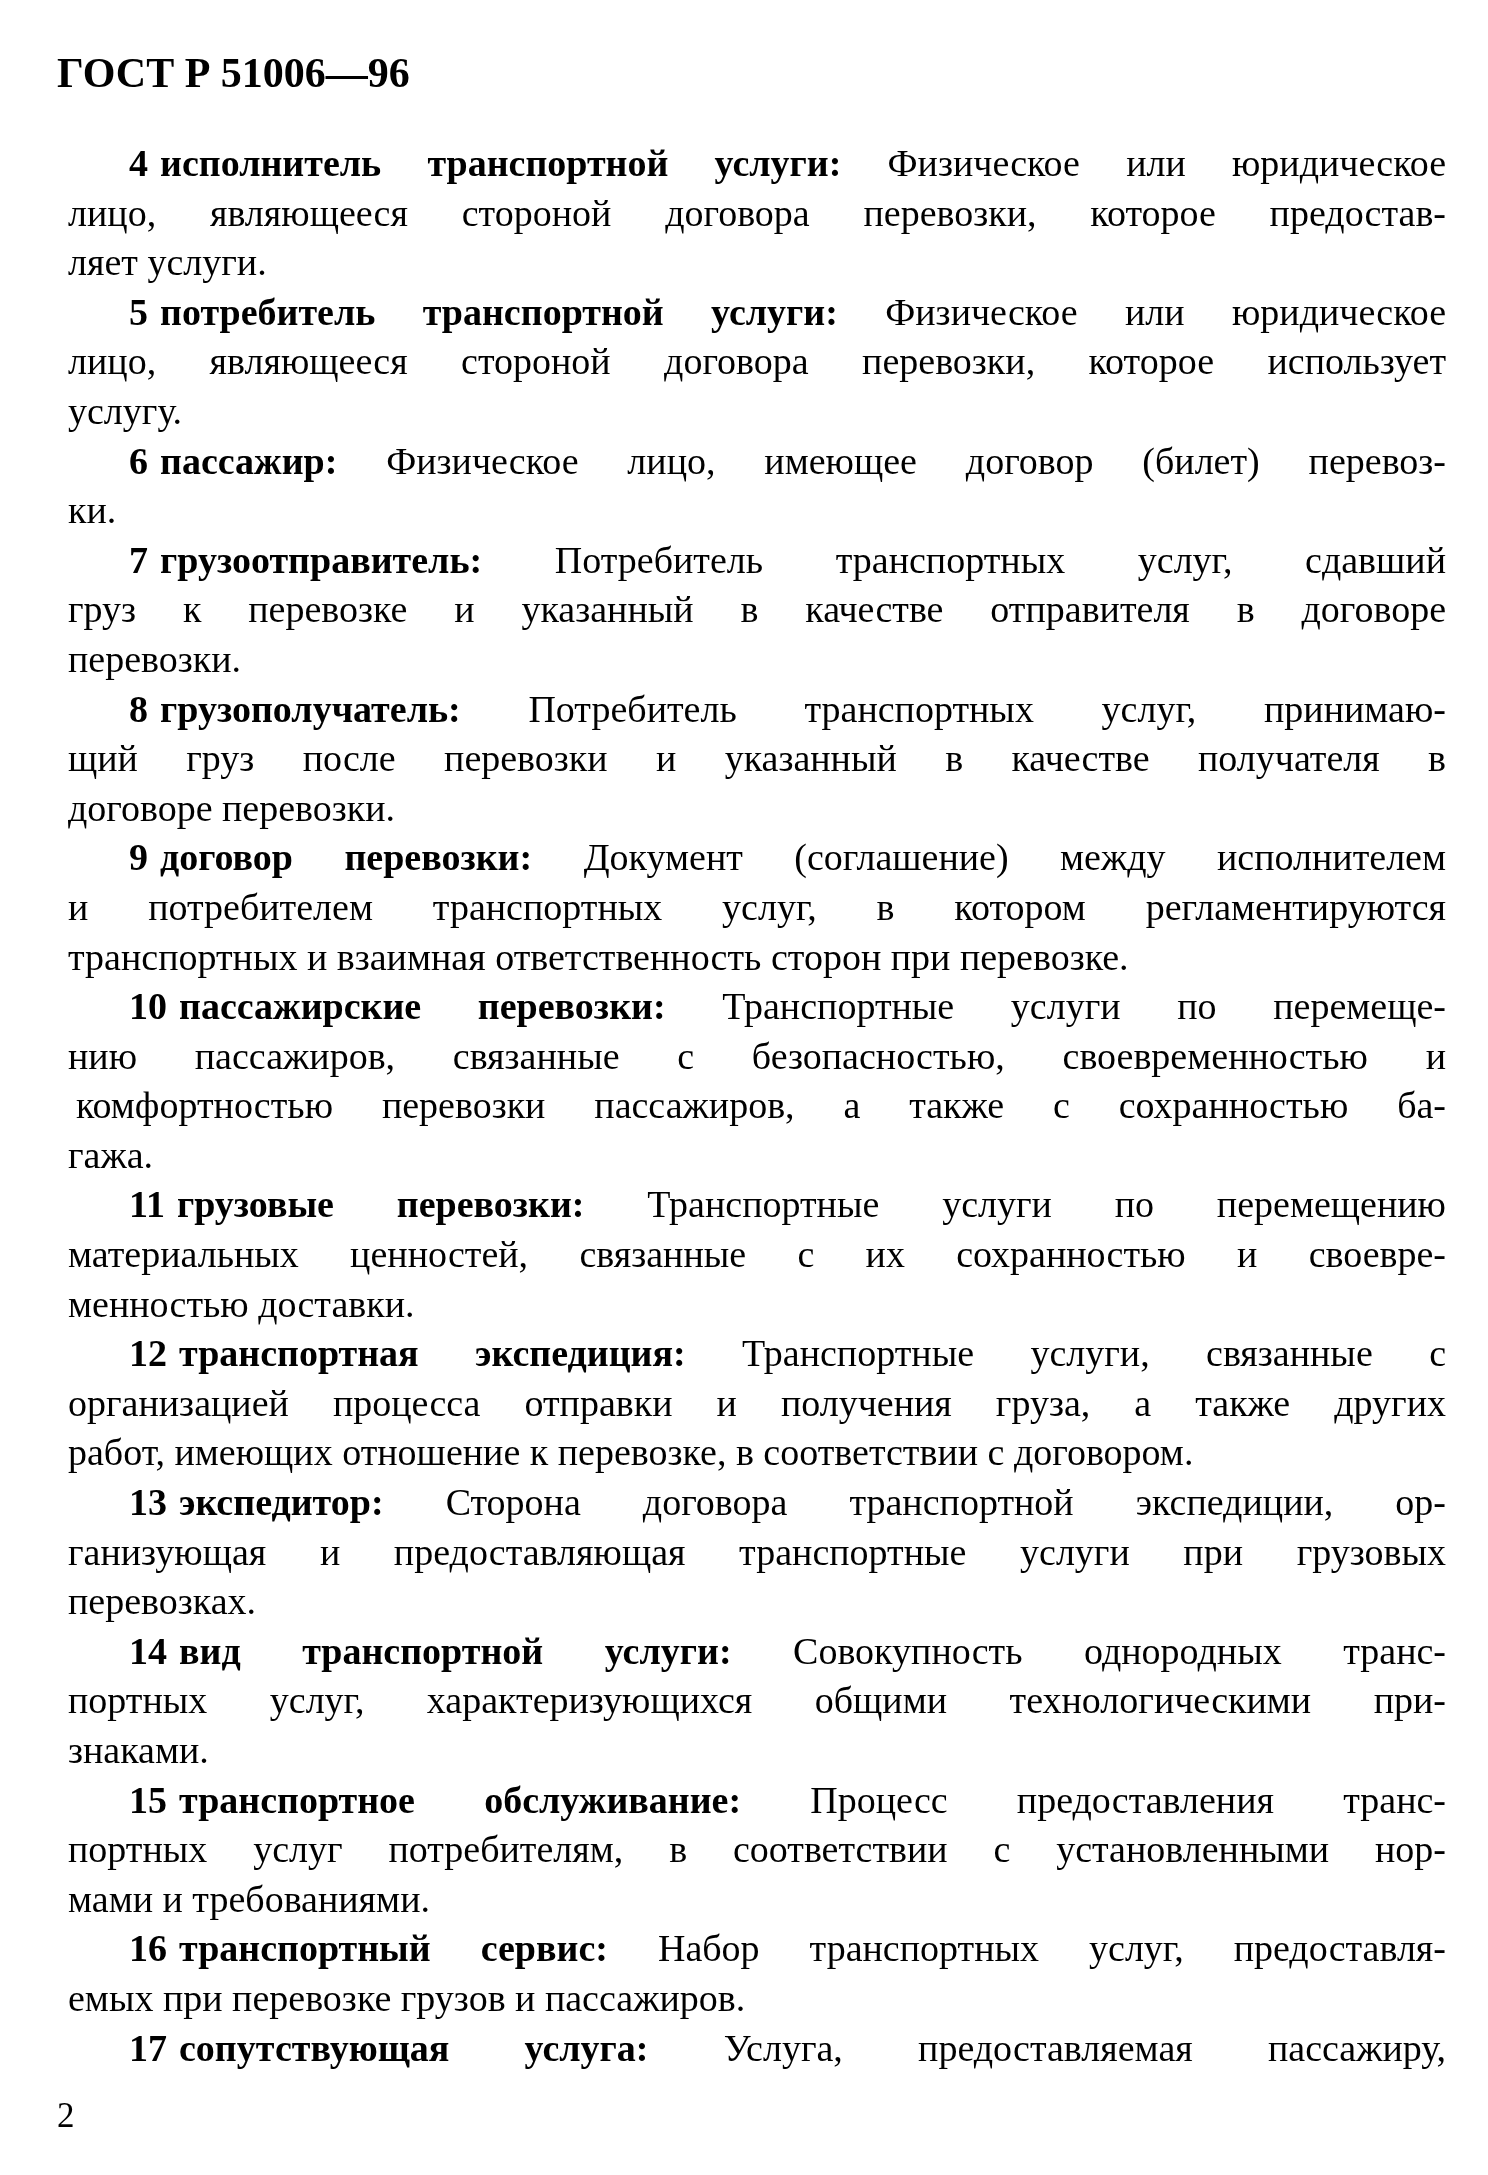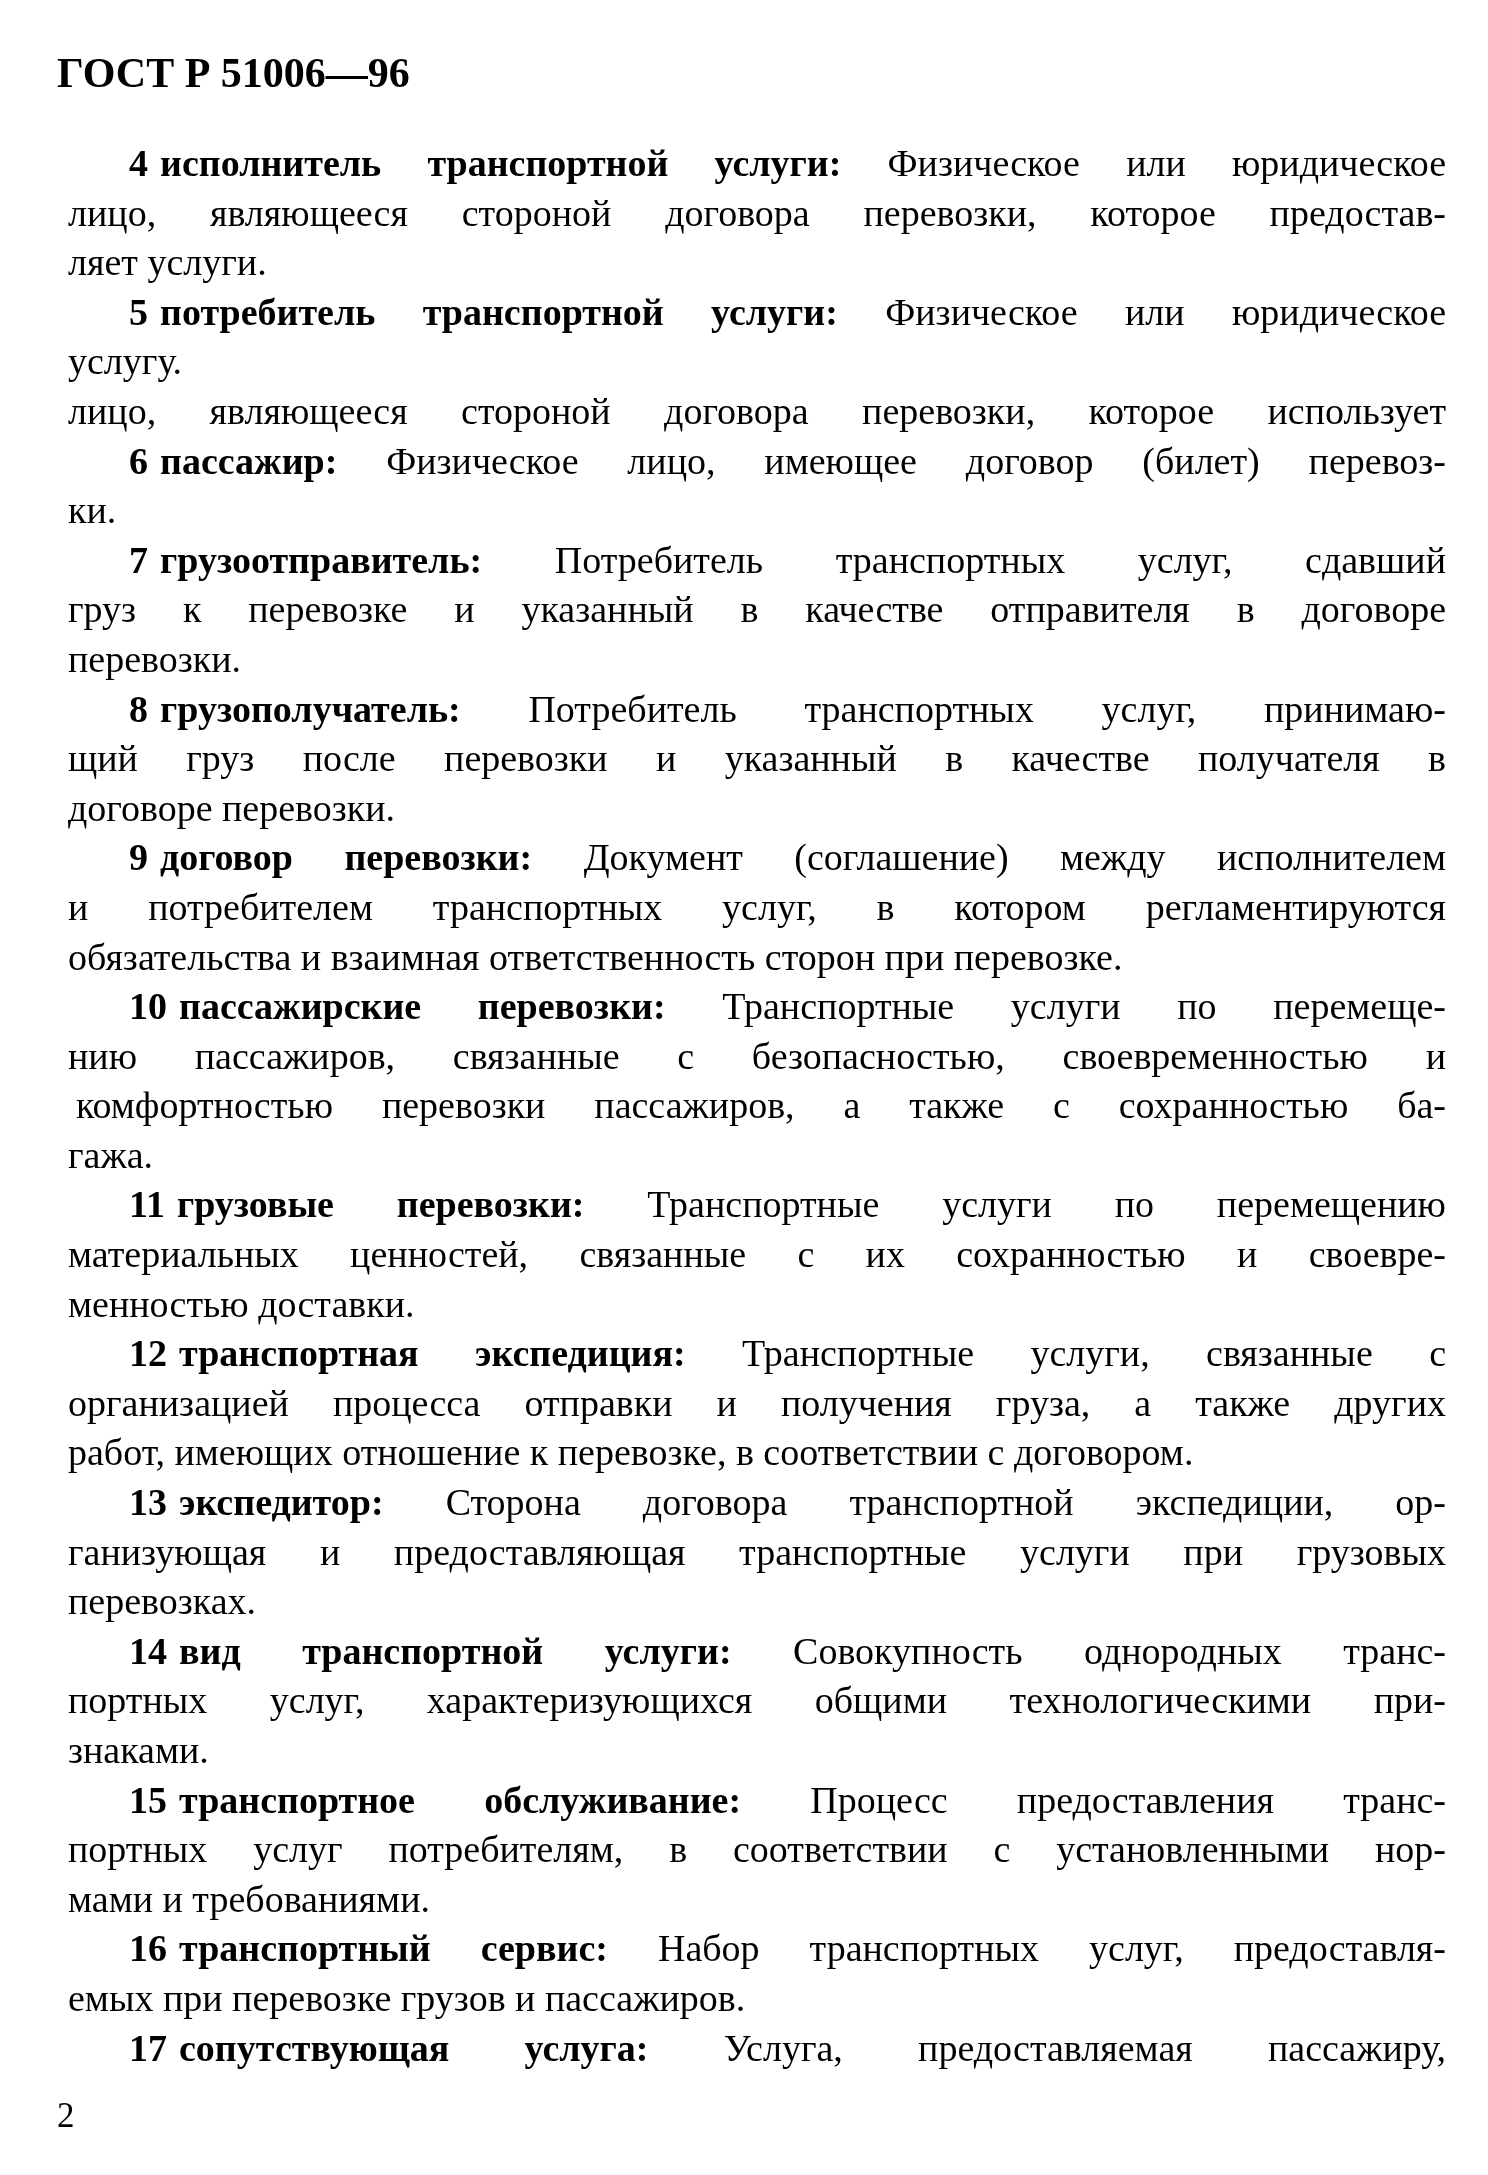--- a/index.html
+++ b/index.html
@@ -34,41 +34,41 @@
 <div class="header">ГОСТ Р 51006—96</div>
 
 <div class="content" id="content">
     <div>
       <div class="line first" style="white-space: normal;"><span class="num">4</span><span class="term">исполнитель транспортной услуги:</span> <span>Физическое или юридическое</span></div>
       <div class="line" style="white-space: normal;">лицо, являющееся стороной договора перевозки, которое предостав-</div>
       <div class="line last" style="white-space: normal;">ляет услуги.</div>
     </div>
     <div>
       <div class="line first" style="white-space: normal;"><span class="num">5</span><span class="term">потребитель транспортной услуги:</span> <span>Физическое или юридическое</span></div>
+      <div class="line" style="white-space: normal;">лицо, являющееся стороной договора перевозки, которое использует</div>
       <div class="line last" style="white-space: normal;">услугу.</div>
-      <div class="line" style="white-space: normal;">лицо, являющееся стороной договора перевозки, которое использует</div>
     </div>
     <div>
       <div class="line first" style="white-space: normal;"><span class="num">6</span><span class="term">пассажир:</span> <span>Физическое лицо, имеющее договор (билет) перевоз-</span></div>
       <div class="line last" style="white-space: normal;">ки.</div>
     </div>
     <div>
       <div class="line first" style="white-space: normal;"><span class="num">7</span><span class="term">грузоотправитель:</span> <span>Потребитель транспортных услуг, сдавший</span></div>
       <div class="line" style="white-space: normal;">груз к перевозке и указанный в качестве отправителя в договоре</div>
       <div class="line last" style="white-space: normal;">перевозки.</div>
     </div>
     <div>
       <div class="line first" style="white-space: normal;"><span class="num">8</span><span class="term">грузополучатель:</span> <span>Потребитель транспортных услуг, принимаю-</span></div>
       <div class="line" style="white-space: normal;">щий груз после перевозки и указанный в качестве получателя в</div>
       <div class="line last" style="white-space: normal;">договоре перевозки.</div>
     </div>
     <div>
       <div class="line first" style="white-space: normal;"><span class="num">9</span><span class="term">договор перевозки:</span> <span>Документ (соглашение) между исполнителем</span></div>
       <div class="line" style="white-space: normal;">и потребителем транспортных услуг, в котором регламентируются</div>
-      <div class="line last" style="white-space: normal;">обязательства и взаимная ответственность сторон при перевозке.</div>
+      <div class="line last" style="white-space: normal;">транспортных и взаимная ответственность сторон при перевозке.</div>
     </div>
     <div>
       <div class="line first" style="white-space: normal;"><span class="num">10</span><span class="term">пассажирские перевозки:</span> <span>Транспортные услуги по перемеще-</span></div>
       <div class="line" style="white-space: normal;">нию пассажиров, связанные с безопасностью, своевременностью и</div>
       <div class="line" style="white-space: normal; margin-left: 8px;">комфортностью перевозки пассажиров, а также с сохранностью ба-</div>
       <div class="line last" style="white-space: normal;">гажа.</div>
     </div>
     <div>
       <div class="line first" style="white-space: normal;"><span class="num">11</span><span class="term">грузовые перевозки:</span> <span>Транспортные услуги по перемещению</span></div>
       <div class="line" style="white-space: normal;">материальных ценностей, связанные с их сохранностью и своевре-</div>

